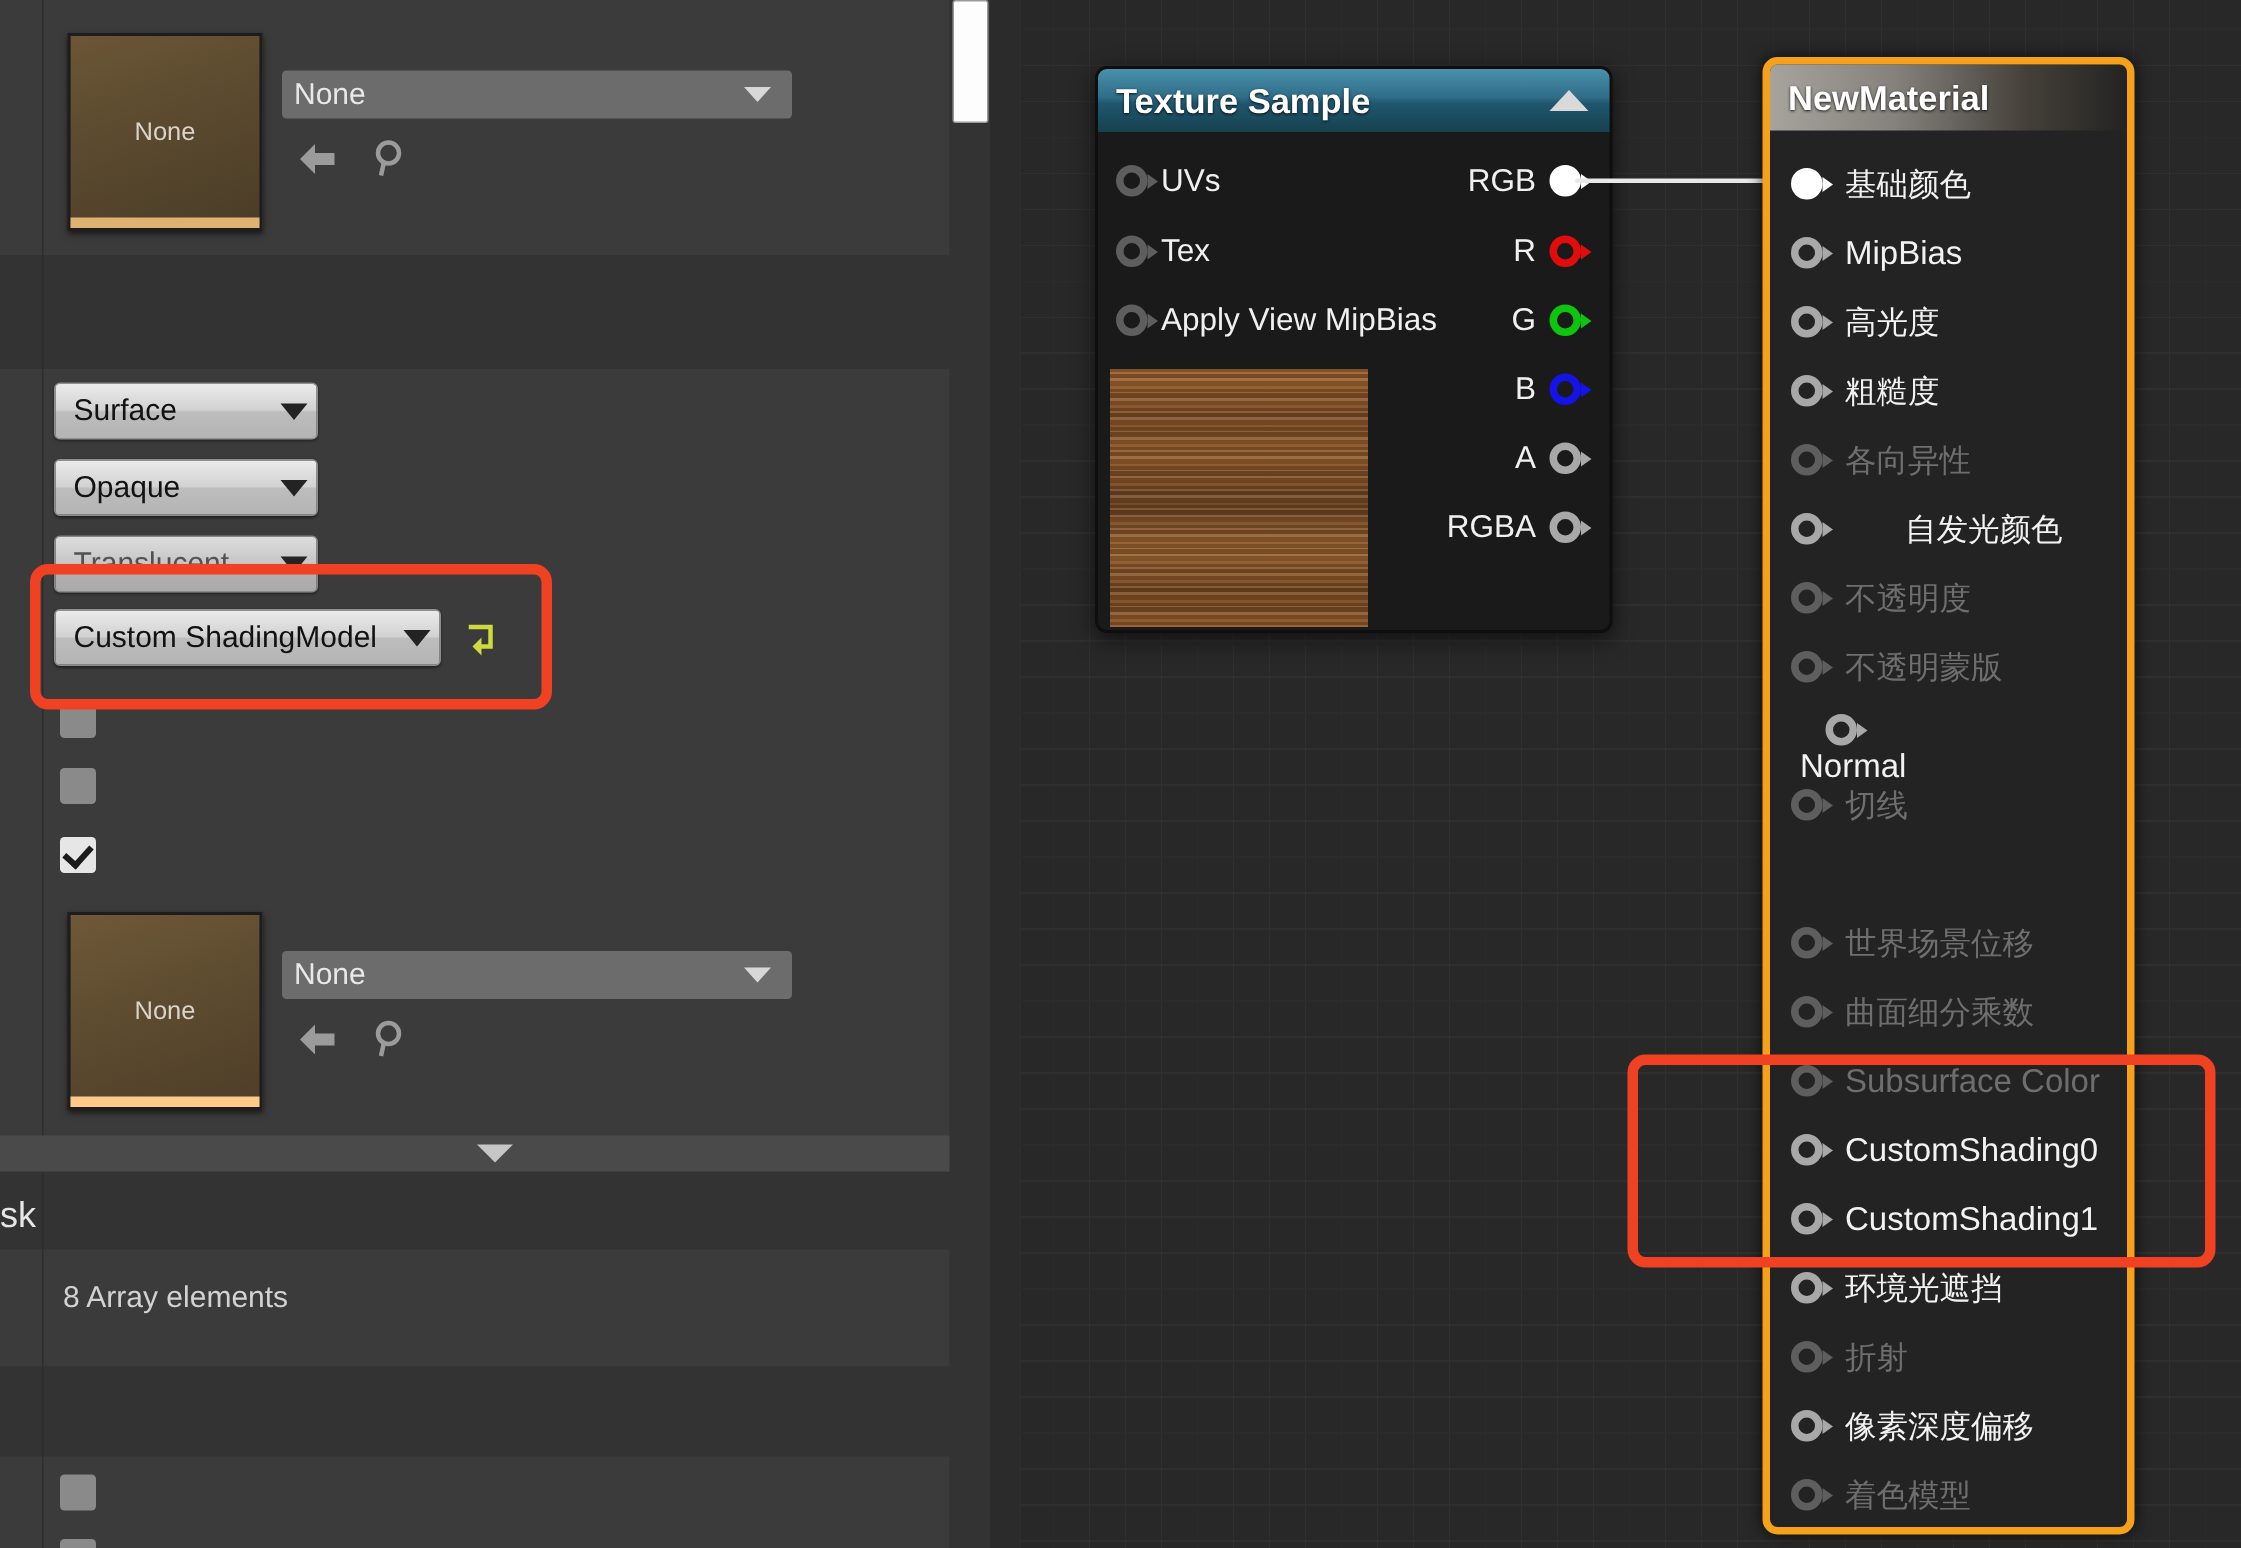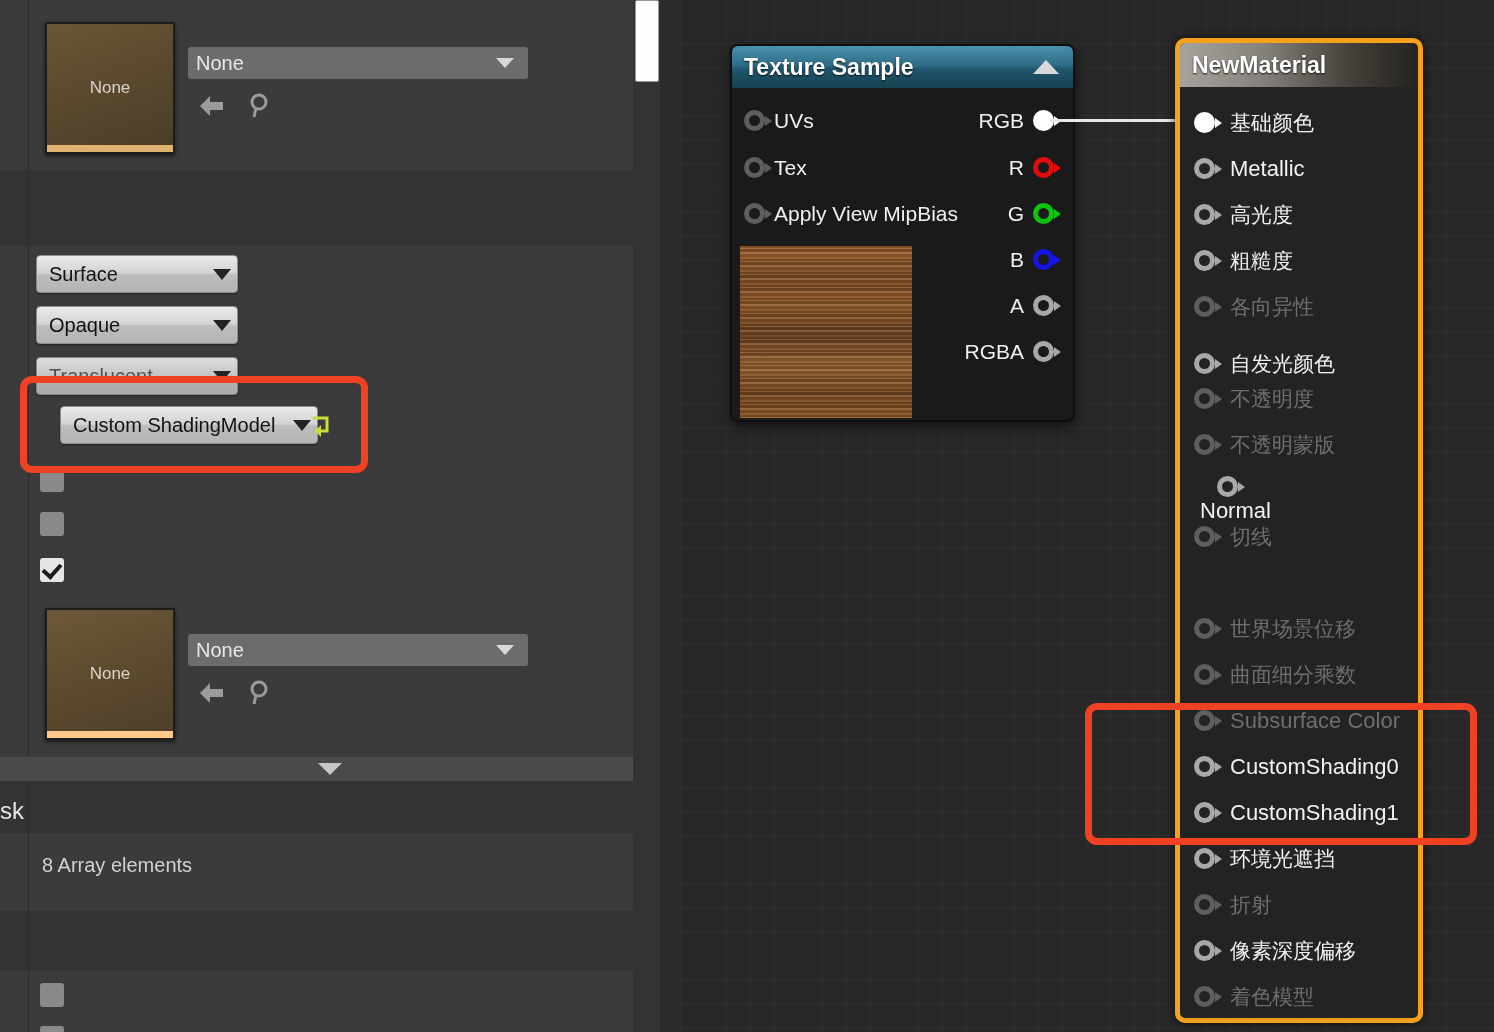--- a/index.html
+++ b/index.html
@@ -45,32 +45,32 @@
   .assetcombo .arrow{
     width:0;height:0;border-left:9px solid transparent;border-right:9px solid transparent;
     border-top:10px solid #d8d8d8;margin-right:6px;
   }
 
   
   .iconbtn{position:absolute;width:34px;height:30px;display:flex;align-items:center;justify-content:center;}
 
   
   .propcombo{
-    position:absolute;height:38px;width:202px;
+    position:absolute;height:38px;width:176px;
     background:linear-gradient(180deg,#ebebeb 0%,#d2d2d2 48%,#bdbdbd 52%,#b4b4b4 100%);
     border:1px solid #8e8e8e;border-radius:4px;
     display:flex;align-items:center;box-sizing:border-box;padding:0 6px 0 12px;
     box-shadow:0 1px 2px rgba(0,0,0,.45);
   }
   .propcombo .txt{color:#121212;font-size:20px;flex:1;white-space:nowrap;}
   .propcombo .arrow{
     width:0;height:0;border-left:9px solid transparent;border-right:9px solid transparent;
     border-top:11px solid #232323;
   }
-  .propcombo.wide{width:258px;margin-left:24px;}
+  .propcombo.wide{width:258px;}
   .propcombo.dim .txt{color:#555;}
   .propcombo.dim{opacity:.92;}
 
   
   .chk{
     position:absolute;width:24px;height:24px;border-radius:3px;
     background:#8a8a8a;box-sizing:border-box;
   }
   .chk.checked{background:#e6e6e6;}
   .chk.checked::after{
@@ -389,21 +389,21 @@
           <span class="ring"></span>
           <span class="tri"></span>
         </span>
       <span class="mat-label cjk">基础颜色</span>
     </div>
     <div class="mat-pinrow" style="top:111px;">
       <span class="pin gray">
           <span class="ring"></span>
           <span class="tri"></span>
         </span>
-      <span class="mat-label">Metallic</span>
+      <span class="mat-label">MipBias</span>
     </div>
     <div class="mat-pinrow" style="top:157px;">
       <span class="pin gray">
           <span class="ring"></span>
           <span class="tri"></span>
         </span>
       <span class="mat-label cjk">高光度</span>
     </div>
     <div class="mat-pinrow" style="top:203px;">
       <span class="pin gray">
@@ -412,21 +412,21 @@
         </span>
       <span class="mat-label cjk">粗糙度</span>
     </div>
     <div class="mat-pinrow" style="top:249px;">
       <span class="pin dim">
           <span class="ring"></span>
           <span class="tri"></span>
         </span>
       <span class="mat-label cjk dim">各向异性</span>
     </div>
-    <div class="mat-pinrow" style="top:306px;">
+    <div class="mat-pinrow" style="top:295px;gap:40px;">
       <span class="pin gray">
           <span class="ring"></span>
           <span class="tri"></span>
         </span>
       <span class="mat-label cjk">自发光颜色</span>
     </div>
     <div class="mat-pinrow" style="top:341px;">
       <span class="pin dim">
           <span class="ring"></span>
           <span class="tri"></span>

